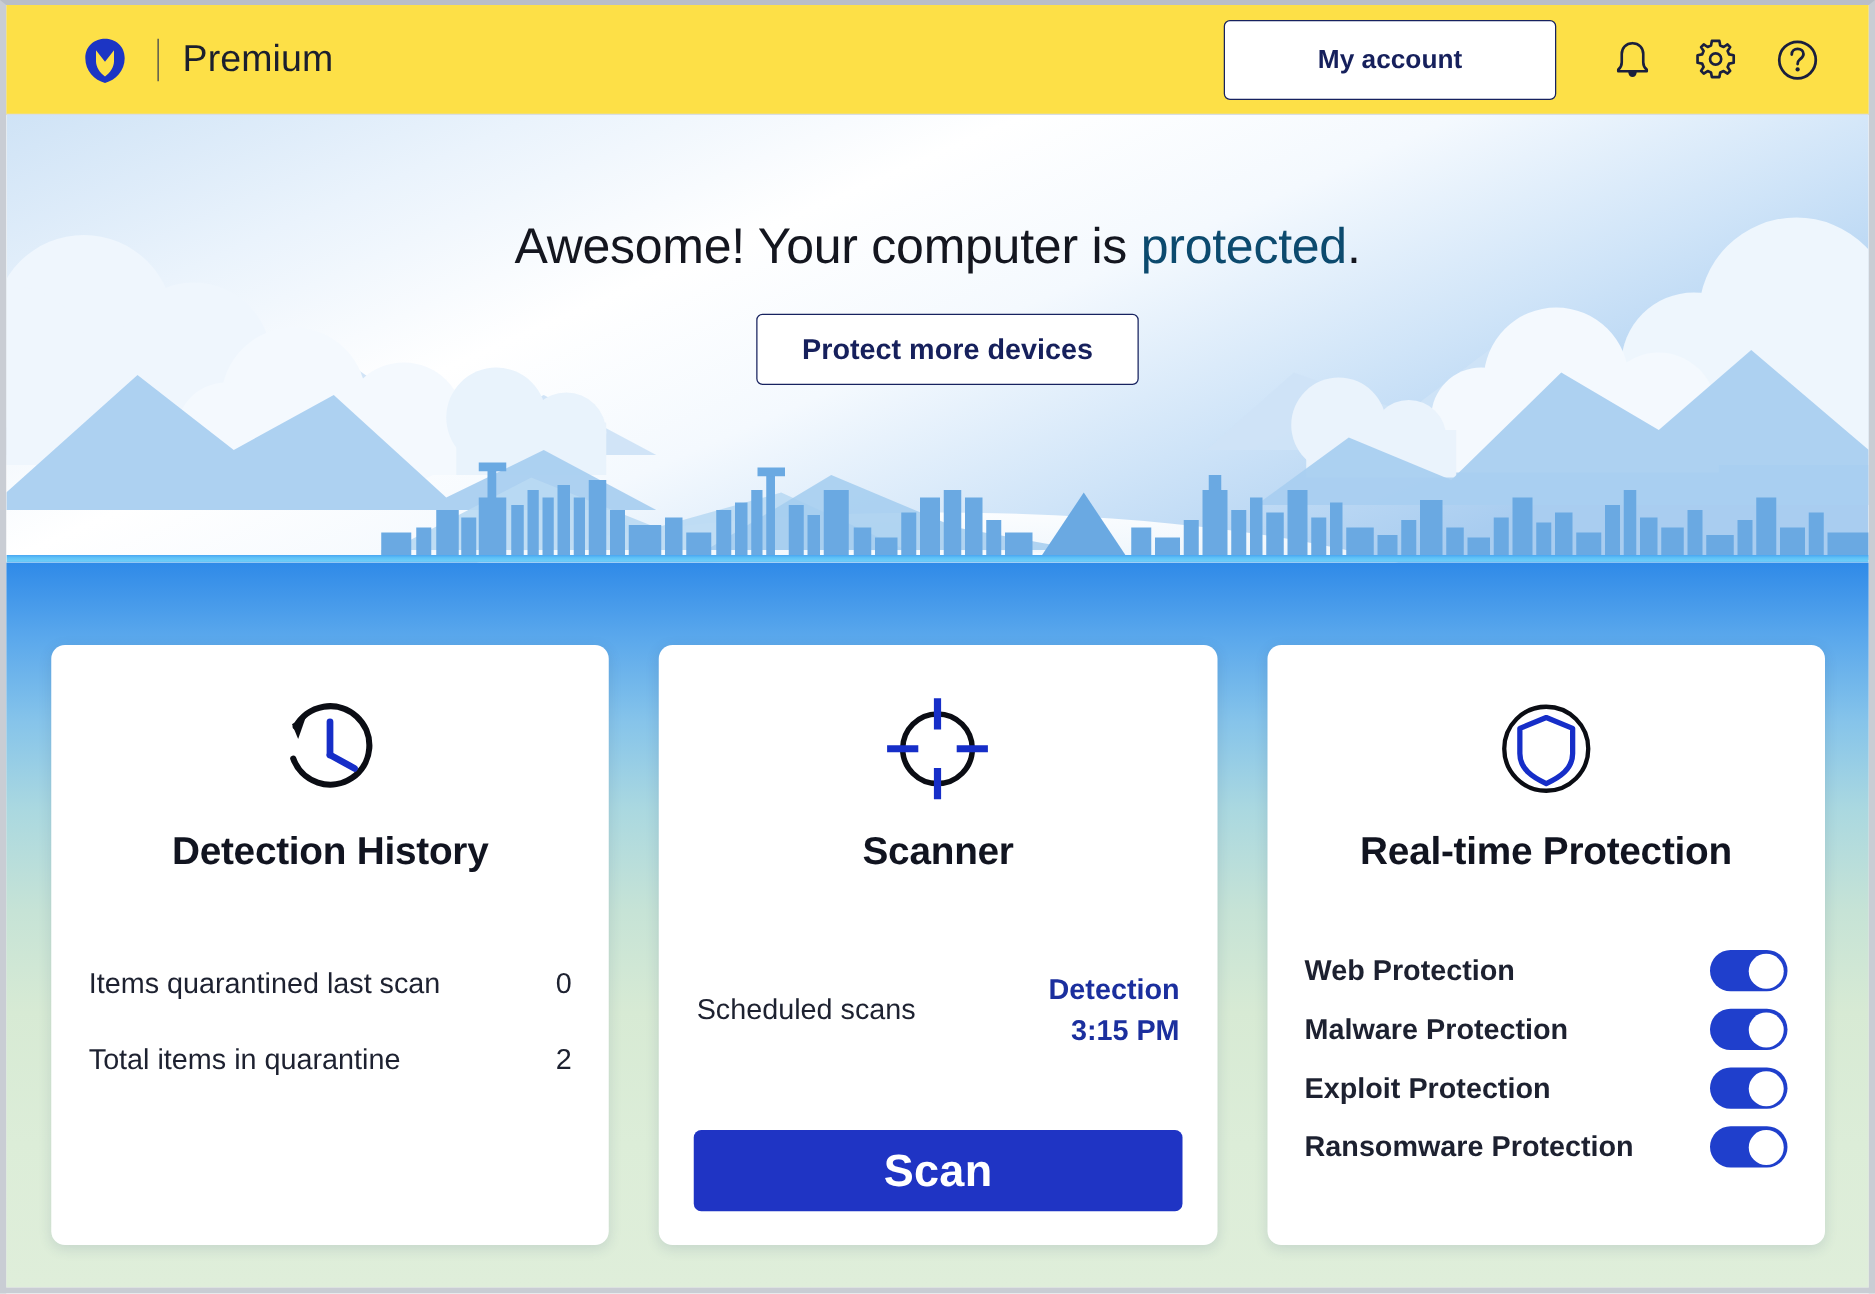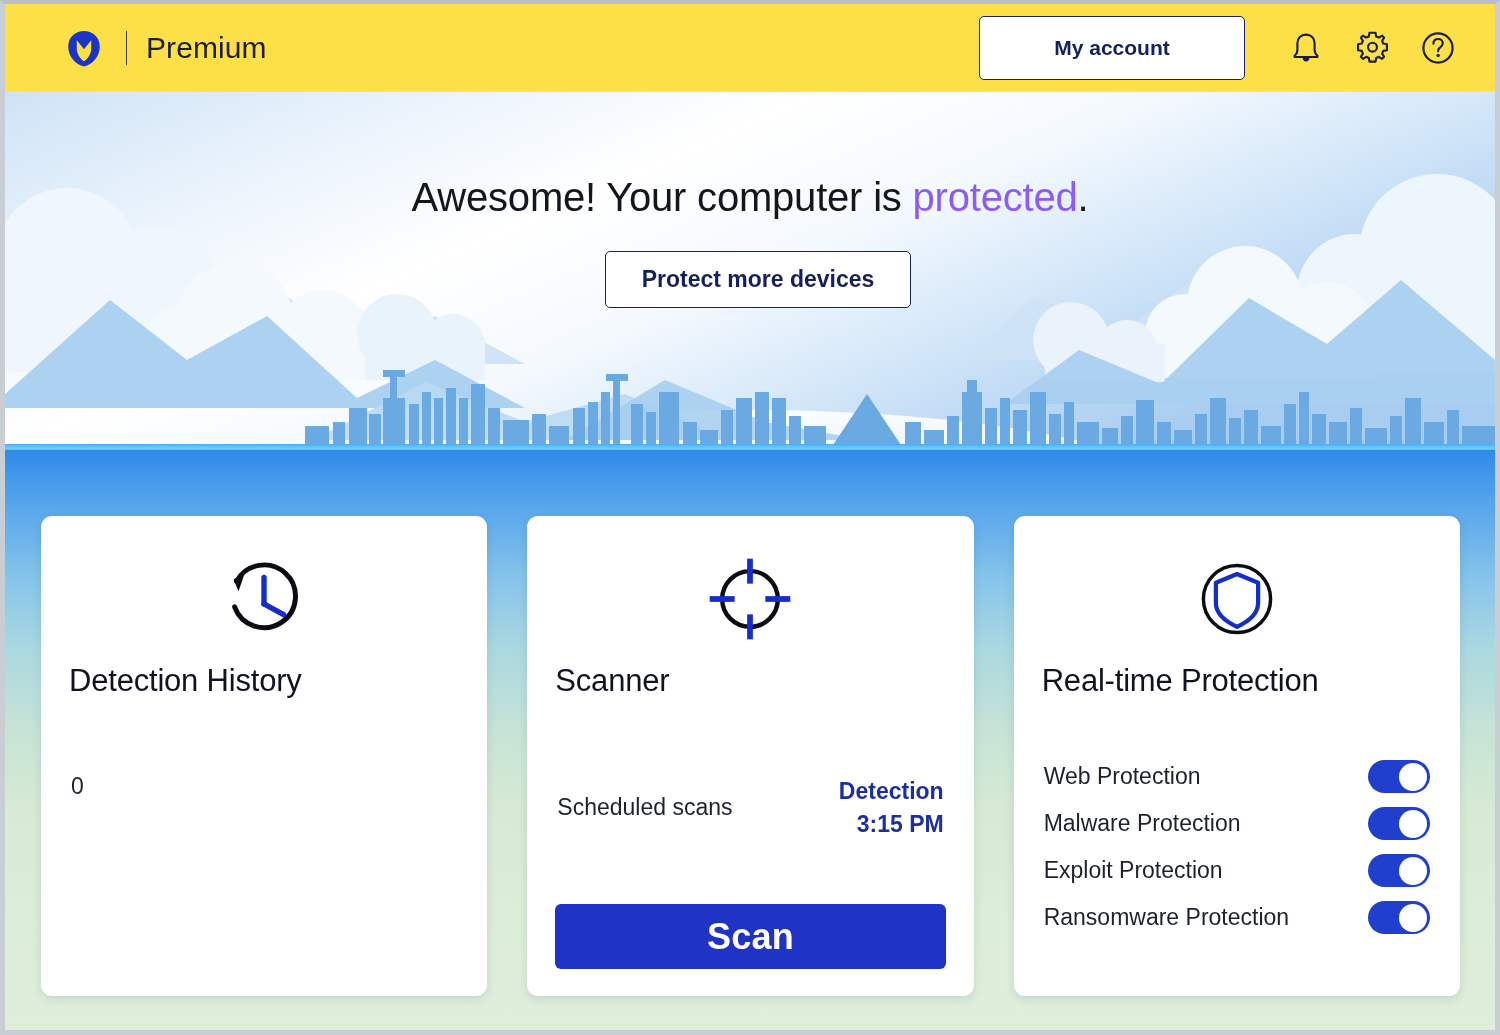--- a/index.html
+++ b/index.html
@@ -119,21 +119,21 @@
     z-index: 4;
   }
   .hero-title {
     margin: 0;
     padding-top: 83px;
     font-size: 40px;
     font-weight: 400;
     color: #14161f;
     letter-spacing: -0.2px;
   }
-  .hero-title .ok { color: #8b5cf6; text-align: right; }
+  .hero-title .ok { color: #0c4a6e; text-align: right; }
   .protect-btn {
     margin-top: 31px;
     height: 57px;
     padding: 0 36px;
     background: #ffffff;
     border: 1.8px solid #17225f;
     border-radius: 5px;
     color: #16205c;
     font-size: 23px;
     font-weight: 700;
@@ -182,23 +182,23 @@
     padding: 0 28px;
   }
   .card-icon {
     height: 110px;
     display: flex;
     align-items: center;
     justify-content: center;
     margin-top: 28px;
   }
   .card-title {
-    text-align: left;
+    text-align: center;
     font-size: 31px;
-    font-weight: 400;
+    font-weight: 700;
     color: #111420;
     margin: 9px 0 0 0;
     letter-spacing: -0.2px;
   }
 
   .stat-rows { margin-top: 74px; }
   .stat-row {
     display: flex;
     align-items: baseline;
     justify-content: space-between;
@@ -244,20 +244,21 @@
   }
 
   
   .prot-rows { margin-top: 61px; }
   .prot-row {
     display: flex;
     align-items: center;
     justify-content: space-between;
     margin-bottom: 14px;
     padding: 0 2px;
+    font-weight: bold;
   }
   .prot-label { font-size: 23px; color: #1d2130; }
   .toggle {
     width: 62px;
     height: 33px;
     border-radius: 17px;
     background: #1f3fcc;
     position: relative;
     cursor: pointer;
     flex: 0 0 auto;
@@ -481,21 +482,26 @@
           <path d="M22 32 A32 32 0 1 1 20 58" fill="none" stroke="#0b0d14" stroke-width="5" stroke-linecap="round"></path>
           <path d="M31 22 L19 30 L24 42 Z" fill="#0b0d14"></path>
           <path d="M50 28 L50 55" fill="none" stroke="#162ec8" stroke-width="5.5" stroke-linecap="round"></path>
           <path d="M50 55 L70 66" fill="none" stroke="#162ec8" stroke-width="5.5" stroke-linecap="round"></path>
         </svg>
       </div>
       <h2 class="card-title">Detection History</h2>
 
       <div class="stat-rows">
         <div class="stat-row">
+          <span>Items quarantined last scan</span>
           <span class="stat-val">0</span>
+        </div>
+        <div class="stat-row">
+          <span>Total items in quarantine</span>
+          <span class="stat-val">2</span>
         </div>
       </div>
     </div>
 
     <div class="card">
       <div class="card-icon">
         <svg width="96" height="96" viewBox="0 0 100 100" aria-hidden="true">
           <circle cx="50" cy="50" r="29" fill="none" stroke="#0b0d14" stroke-width="4.6"></circle>
           <line x1="50" y1="8" x2="50" y2="34" stroke="#162ec8" stroke-width="6"></line>
           <line x1="50" y1="66" x2="50" y2="92" stroke="#162ec8" stroke-width="6"></line>

